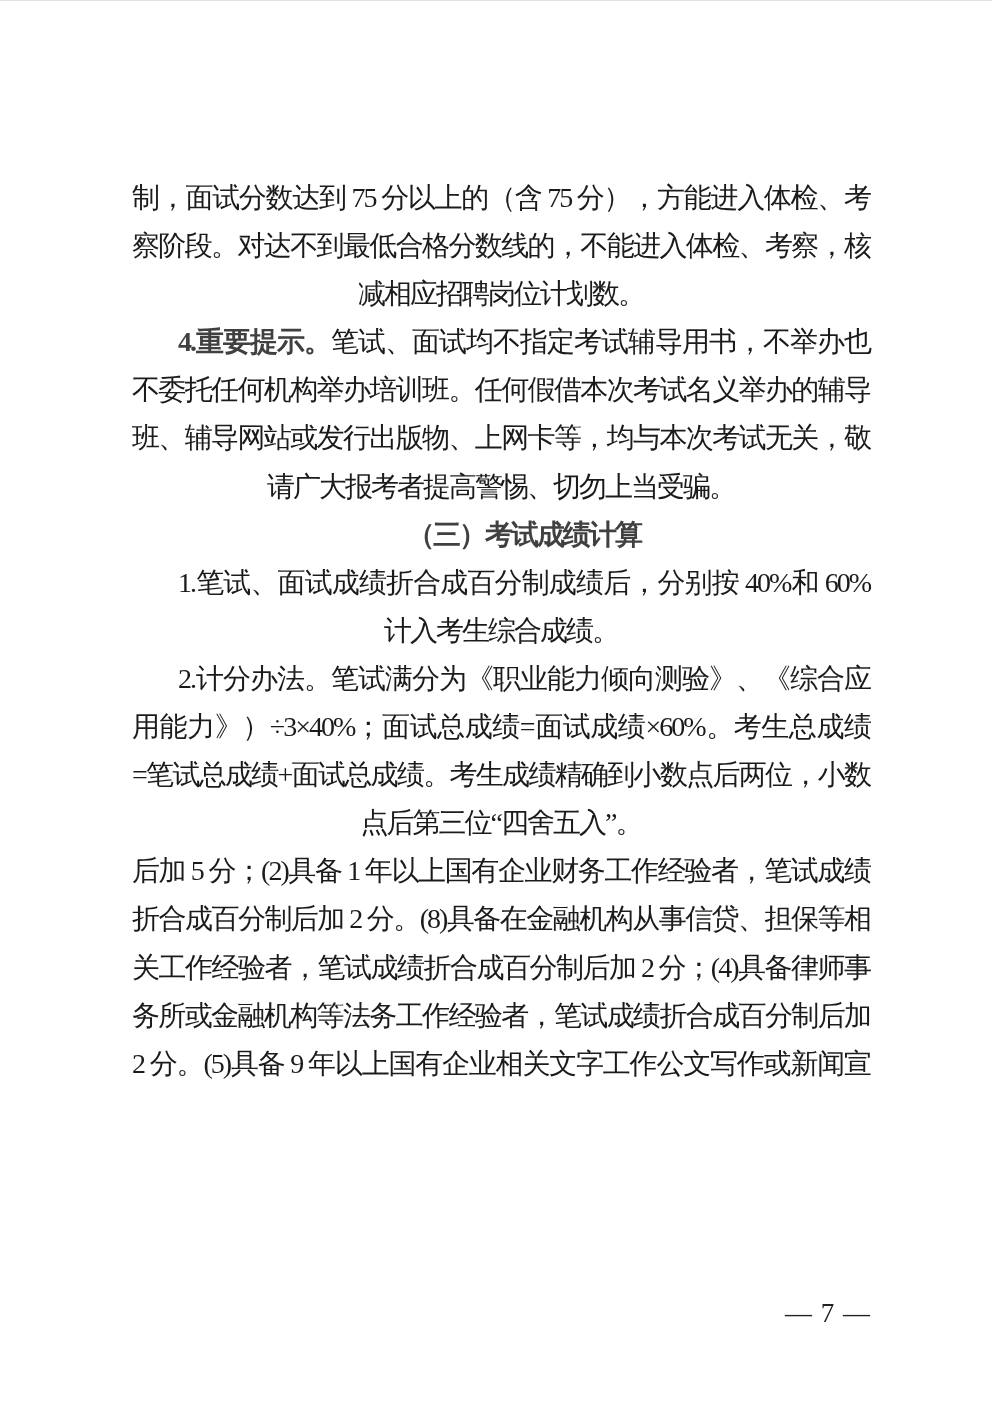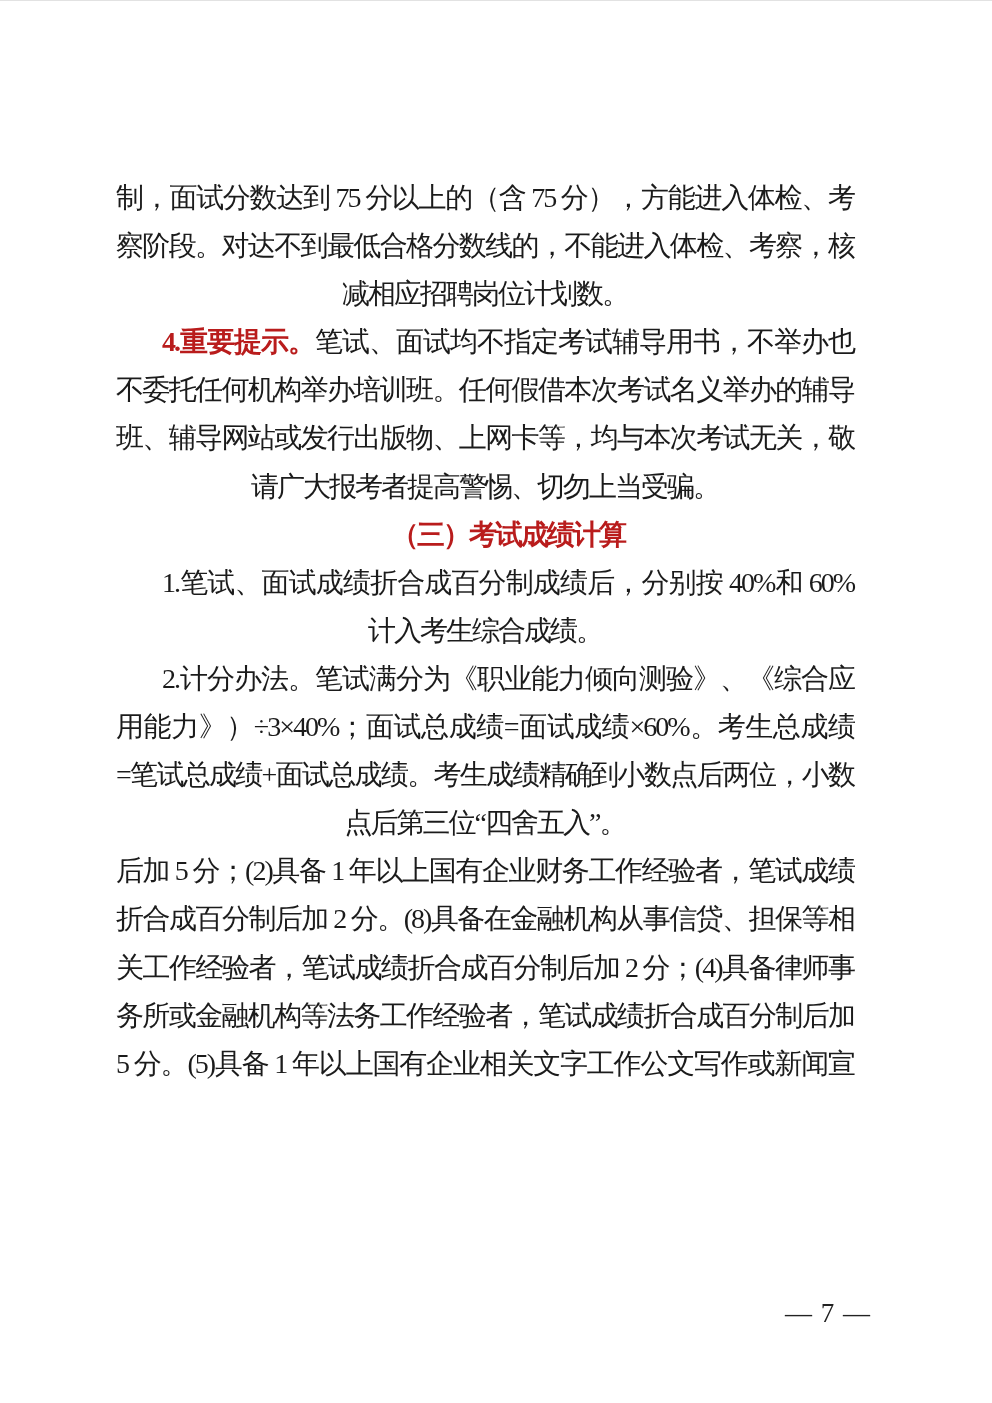--- a/index.html
+++ b/index.html
@@ -18,41 +18,41 @@
     left: 0;
     top: 0;
     width: 992px;
     height: 1403px;
     background: #ffffff;
     color: #1b1b1b;
     border-top: 1px solid #e2e2e2;
   }
   .text-block {
     position: absolute;
-    left: 116px;
+    left: 132px;
     top: 173px;
     width: 738px;
     font-size: 28px;
     line-height: 48.1px;
     letter-spacing: -2px;
   }
   .line {
     text-align: center;
   }
   .line.j {
     text-align: justify;
     text-align-last: justify;
     text-justify: inter-character;
   }
   .line.ind {
     text-indent: 46px;
   }
   .seg.b {
     font-weight: 700;
-    color: #b91c1c;
+    color: #404040;
   }
   .page-number {
     position: absolute;
     top: 1297px;
     right: 121px;
     font-size: 27px;
     letter-spacing: 1px;
     color: #222222;
     white-space: pre;
   }
@@ -73,16 +73,16 @@
       <div class="line j ind"><span class="seg">1.笔试、面试成绩折合成百分制成绩后，分别按 40%和 60%</span></div>
       <div class="line"><span class="seg">计入考生综合成绩。</span></div>
       <div class="line j ind"><span class="seg">2.计分办法。笔试满分为《职业能力倾向测验》、《综合应</span></div>
       <div class="line j"><span class="seg">用能力》）÷3×40%；面试总成绩=面试成绩×60%。考生总成绩</span></div>
       <div class="line j"><span class="seg">=笔试总成绩+面试总成绩。考生成绩精确到小数点后两位，小数</span></div>
       <div class="line"><span class="seg">点后第三位“四舍五入”。</span></div>
       <div class="line j"><span class="seg">后加 5 分；(2)具备 1 年以上国有企业财务工作经验者，笔试成绩</span></div>
       <div class="line j"><span class="seg">折合成百分制后加 2 分。(8)具备在金融机构从事信贷、担保等相</span></div>
       <div class="line j"><span class="seg">关工作经验者，笔试成绩折合成百分制后加 2 分；(4)具备律师事</span></div>
       <div class="line j"><span class="seg">务所或金融机构等法务工作经验者，笔试成绩折合成百分制后加</span></div>
-      <div class="line j"><span class="seg">5 分。(5)具备 1 年以上国有企业相关文字工作公文写作或新闻宣</span></div>
+      <div class="line j"><span class="seg">2 分。(5)具备 9 年以上国有企业相关文字工作公文写作或新闻宣</span></div>
     </div>
   <div class="page-number">— 7 —</div>
 </div>
 
 </body></html>

